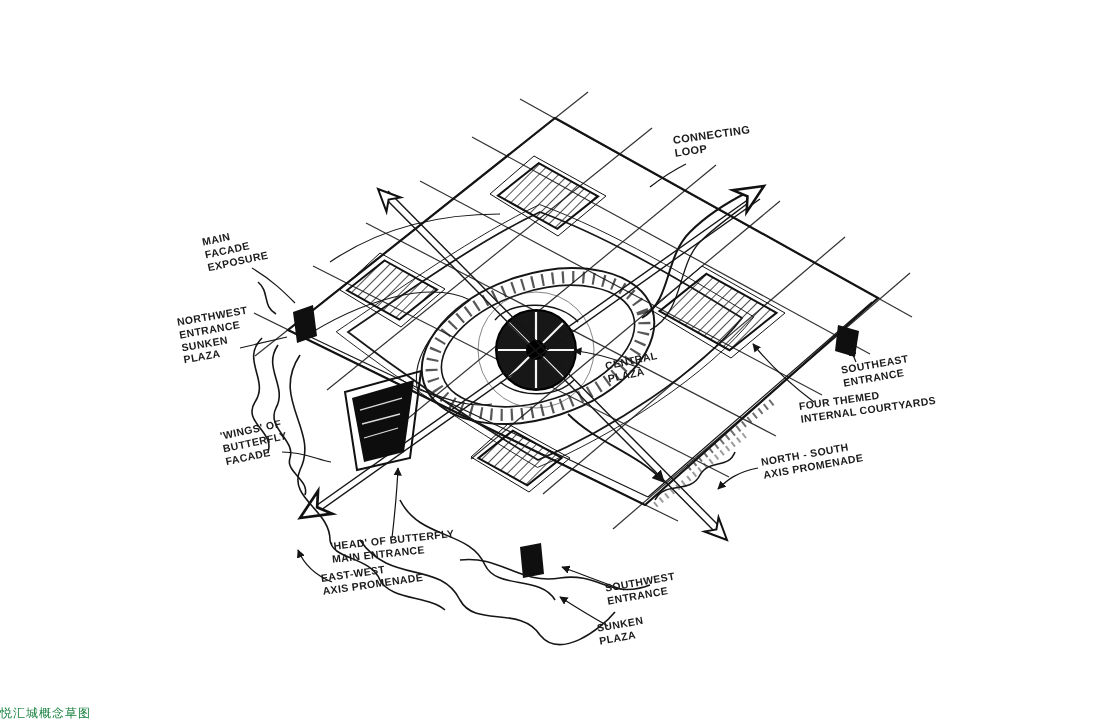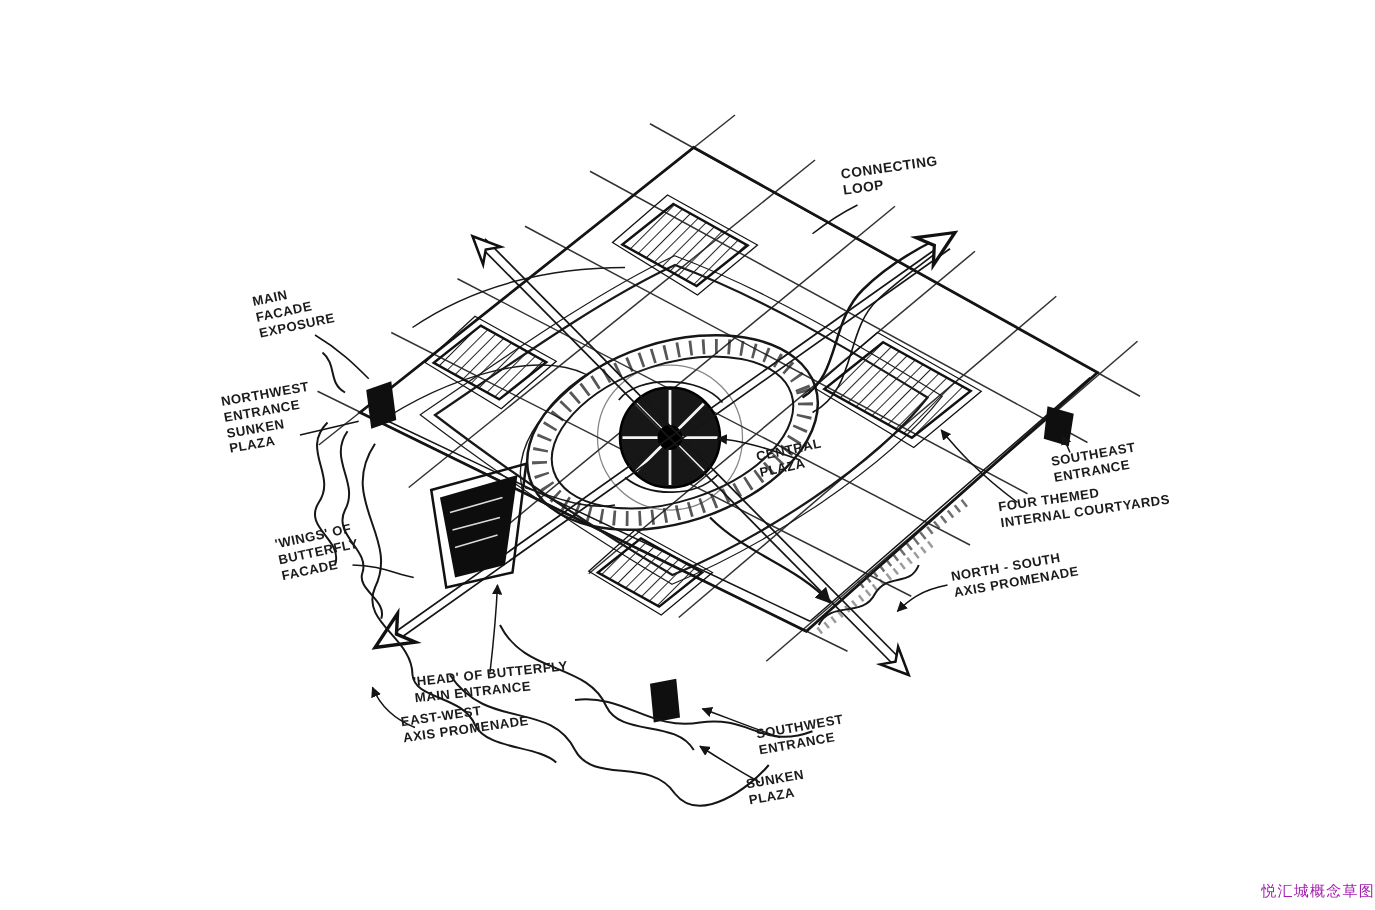--- a/index.html
+++ b/index.html
@@ -12,22 +12,22 @@
   .a-nwentrance{left:176px;top:316px;transform:rotate(-10deg);}
   .a-wings{left:219px;top:430px;transform:rotate(-12deg);}
   .a-central{left:604px;top:360px;transform:rotate(-12deg);}
   .a-seentrance{left:840px;top:364px;transform:rotate(-10deg);}
   .a-courtyards{left:798px;top:400px;transform:rotate(-8deg);}
   .a-northsouth{left:760px;top:456px;transform:rotate(-10deg);}
   .a-head{left:330px;top:540px;transform:rotate(-6deg);}
   .a-eastwest{left:320px;top:572px;transform:rotate(-8deg);}
   .a-swentrance{left:604px;top:582px;transform:rotate(-10deg);}
   .a-sunken{left:596px;top:622px;transform:rotate(-10deg);}
-  .caption{position:absolute;left:0;right:0;bottom:6px;z-index:2;text-align:right;
-           font:12px "DejaVu Sans",sans-serif;color:#a21caf;letter-spacing:1px;}
+  .caption{position:absolute;left:0;right:0;bottom:6px;z-index:2;text-align:left;
+           font:12px "DejaVu Sans",sans-serif;color:#15803d;letter-spacing:1px;}
 </style>
 </head>
 <body>
 
 <div class="stage">
 
   <svg class="sketch-svg" viewBox="0 0 1100 728" xmlns="http://www.w3.org/2000/svg">
     <defs>
       <pattern id="hatch" width="7" height="7" patternUnits="userSpaceOnUse" patternTransform="rotate(45)">
         <line x1="0" y1="0" x2="0" y2="7" stroke="#222" stroke-width="1.6"></line>

